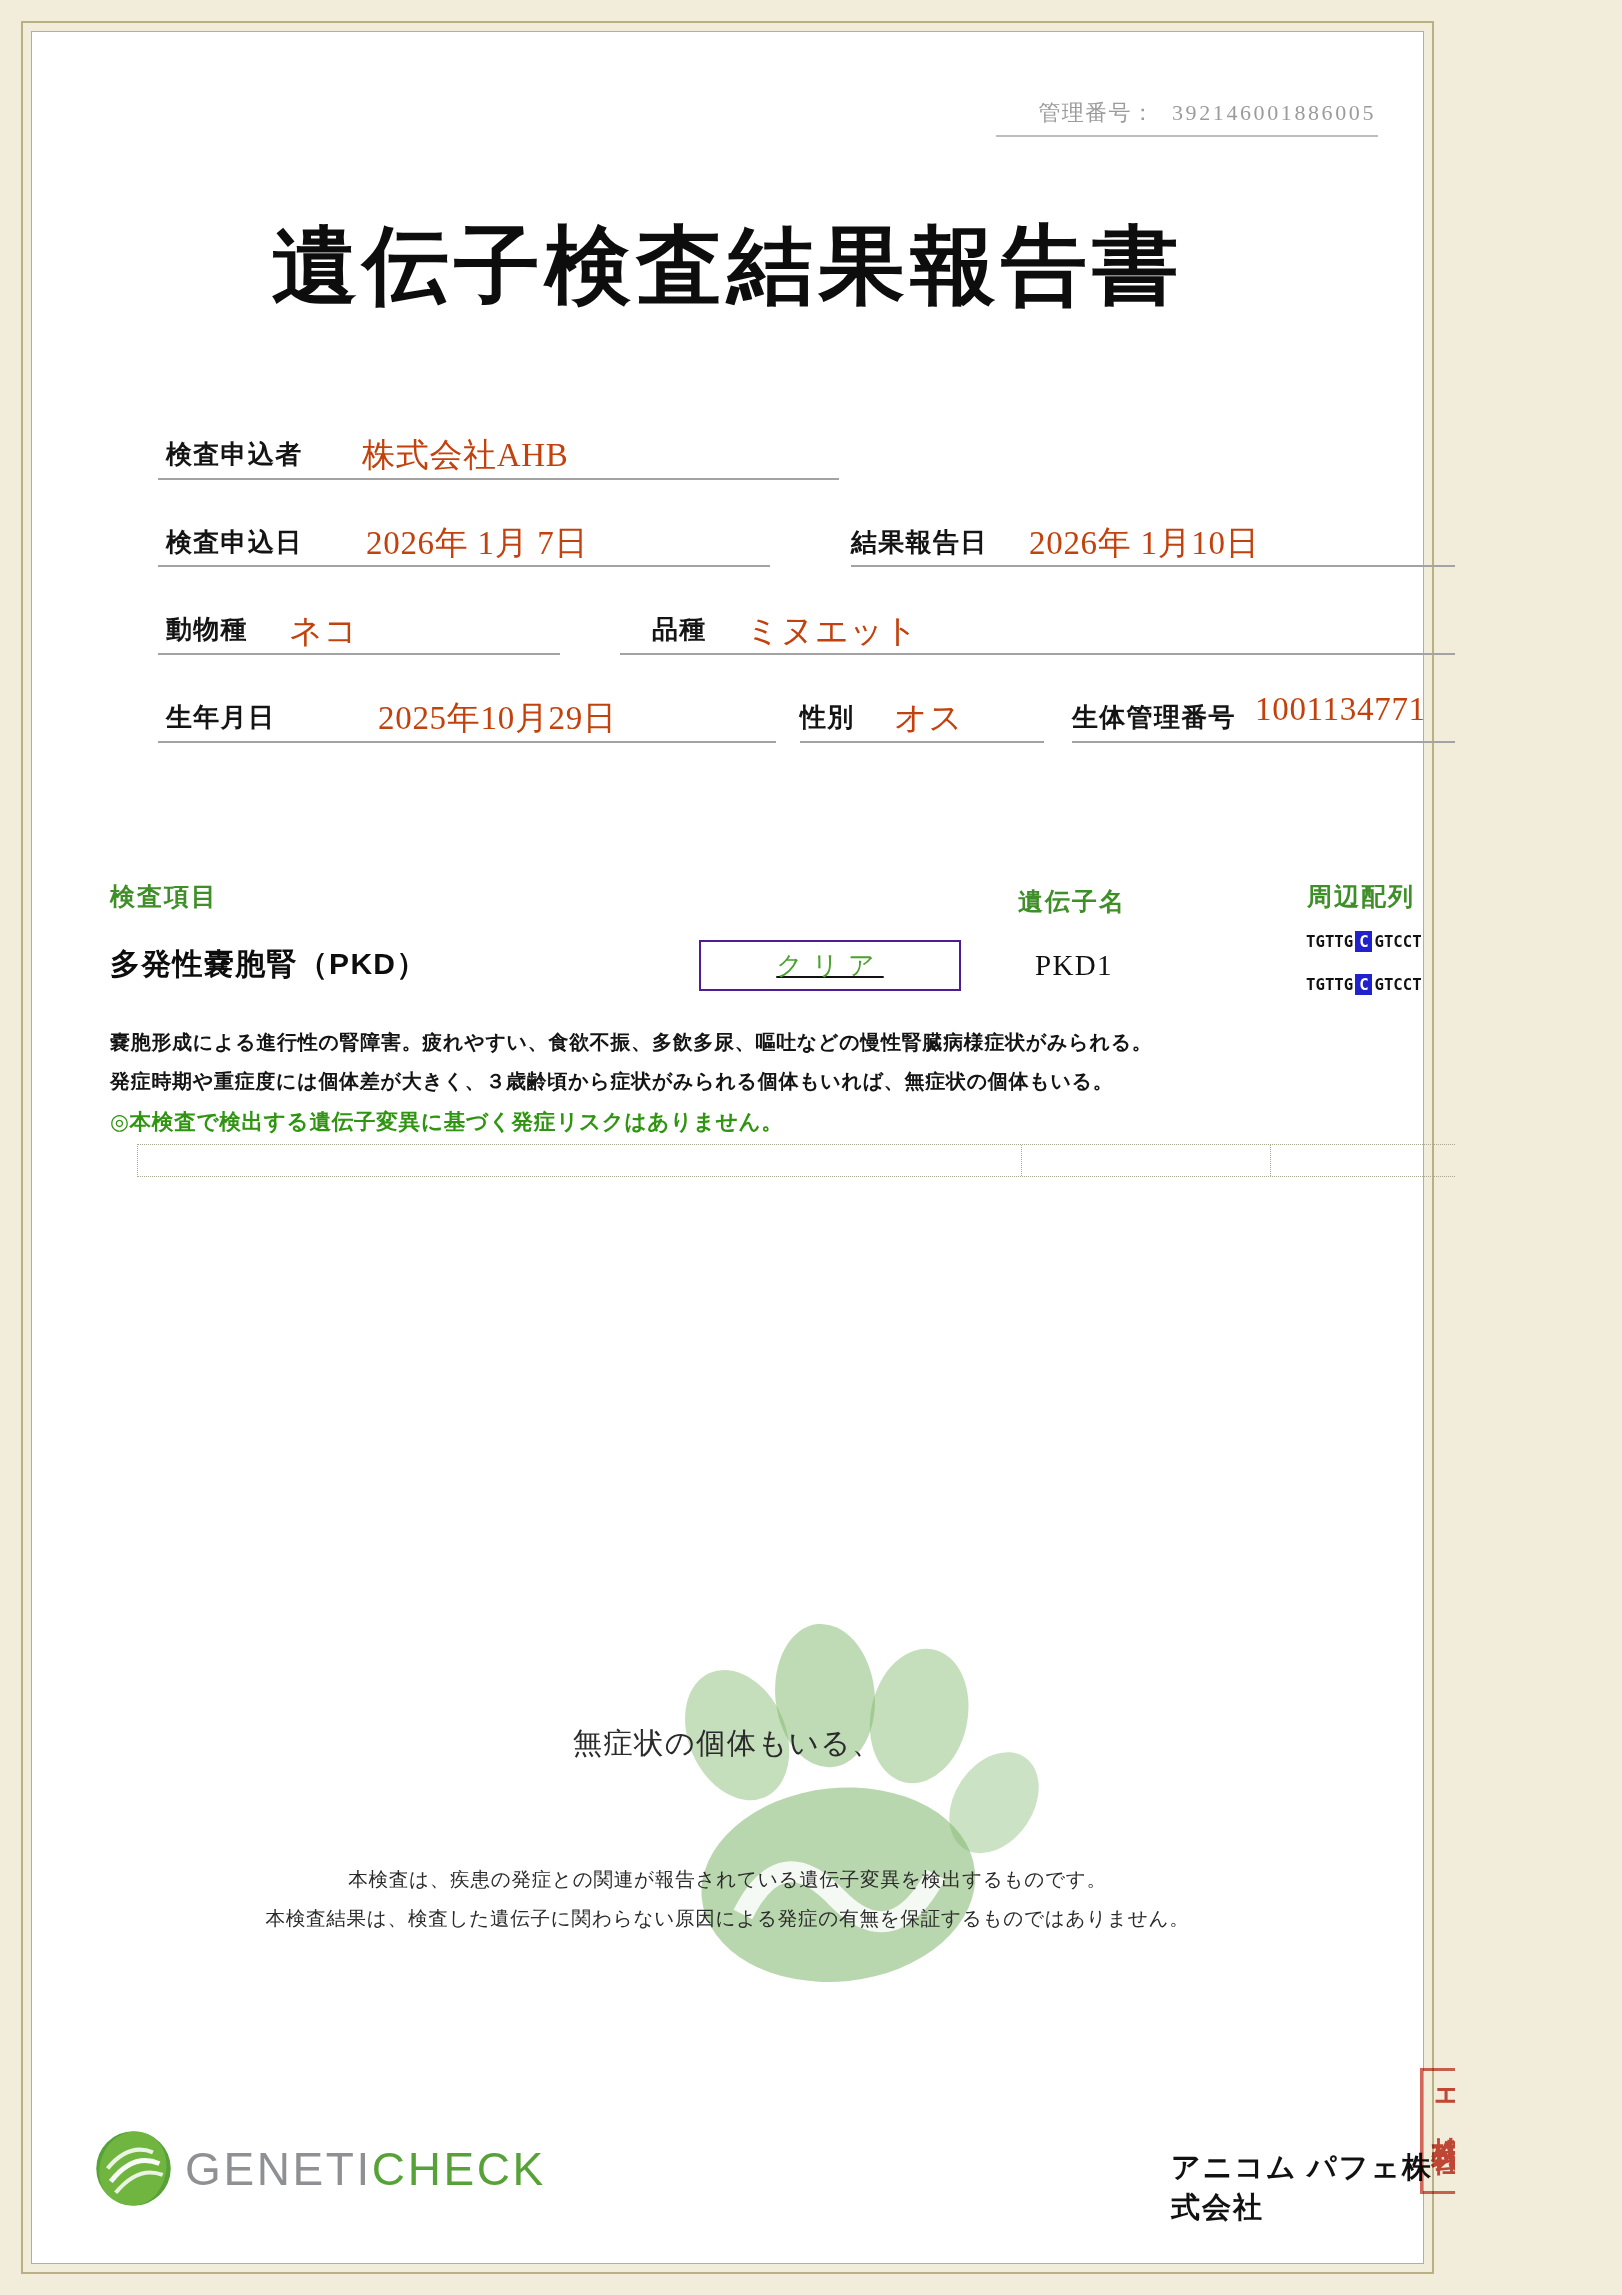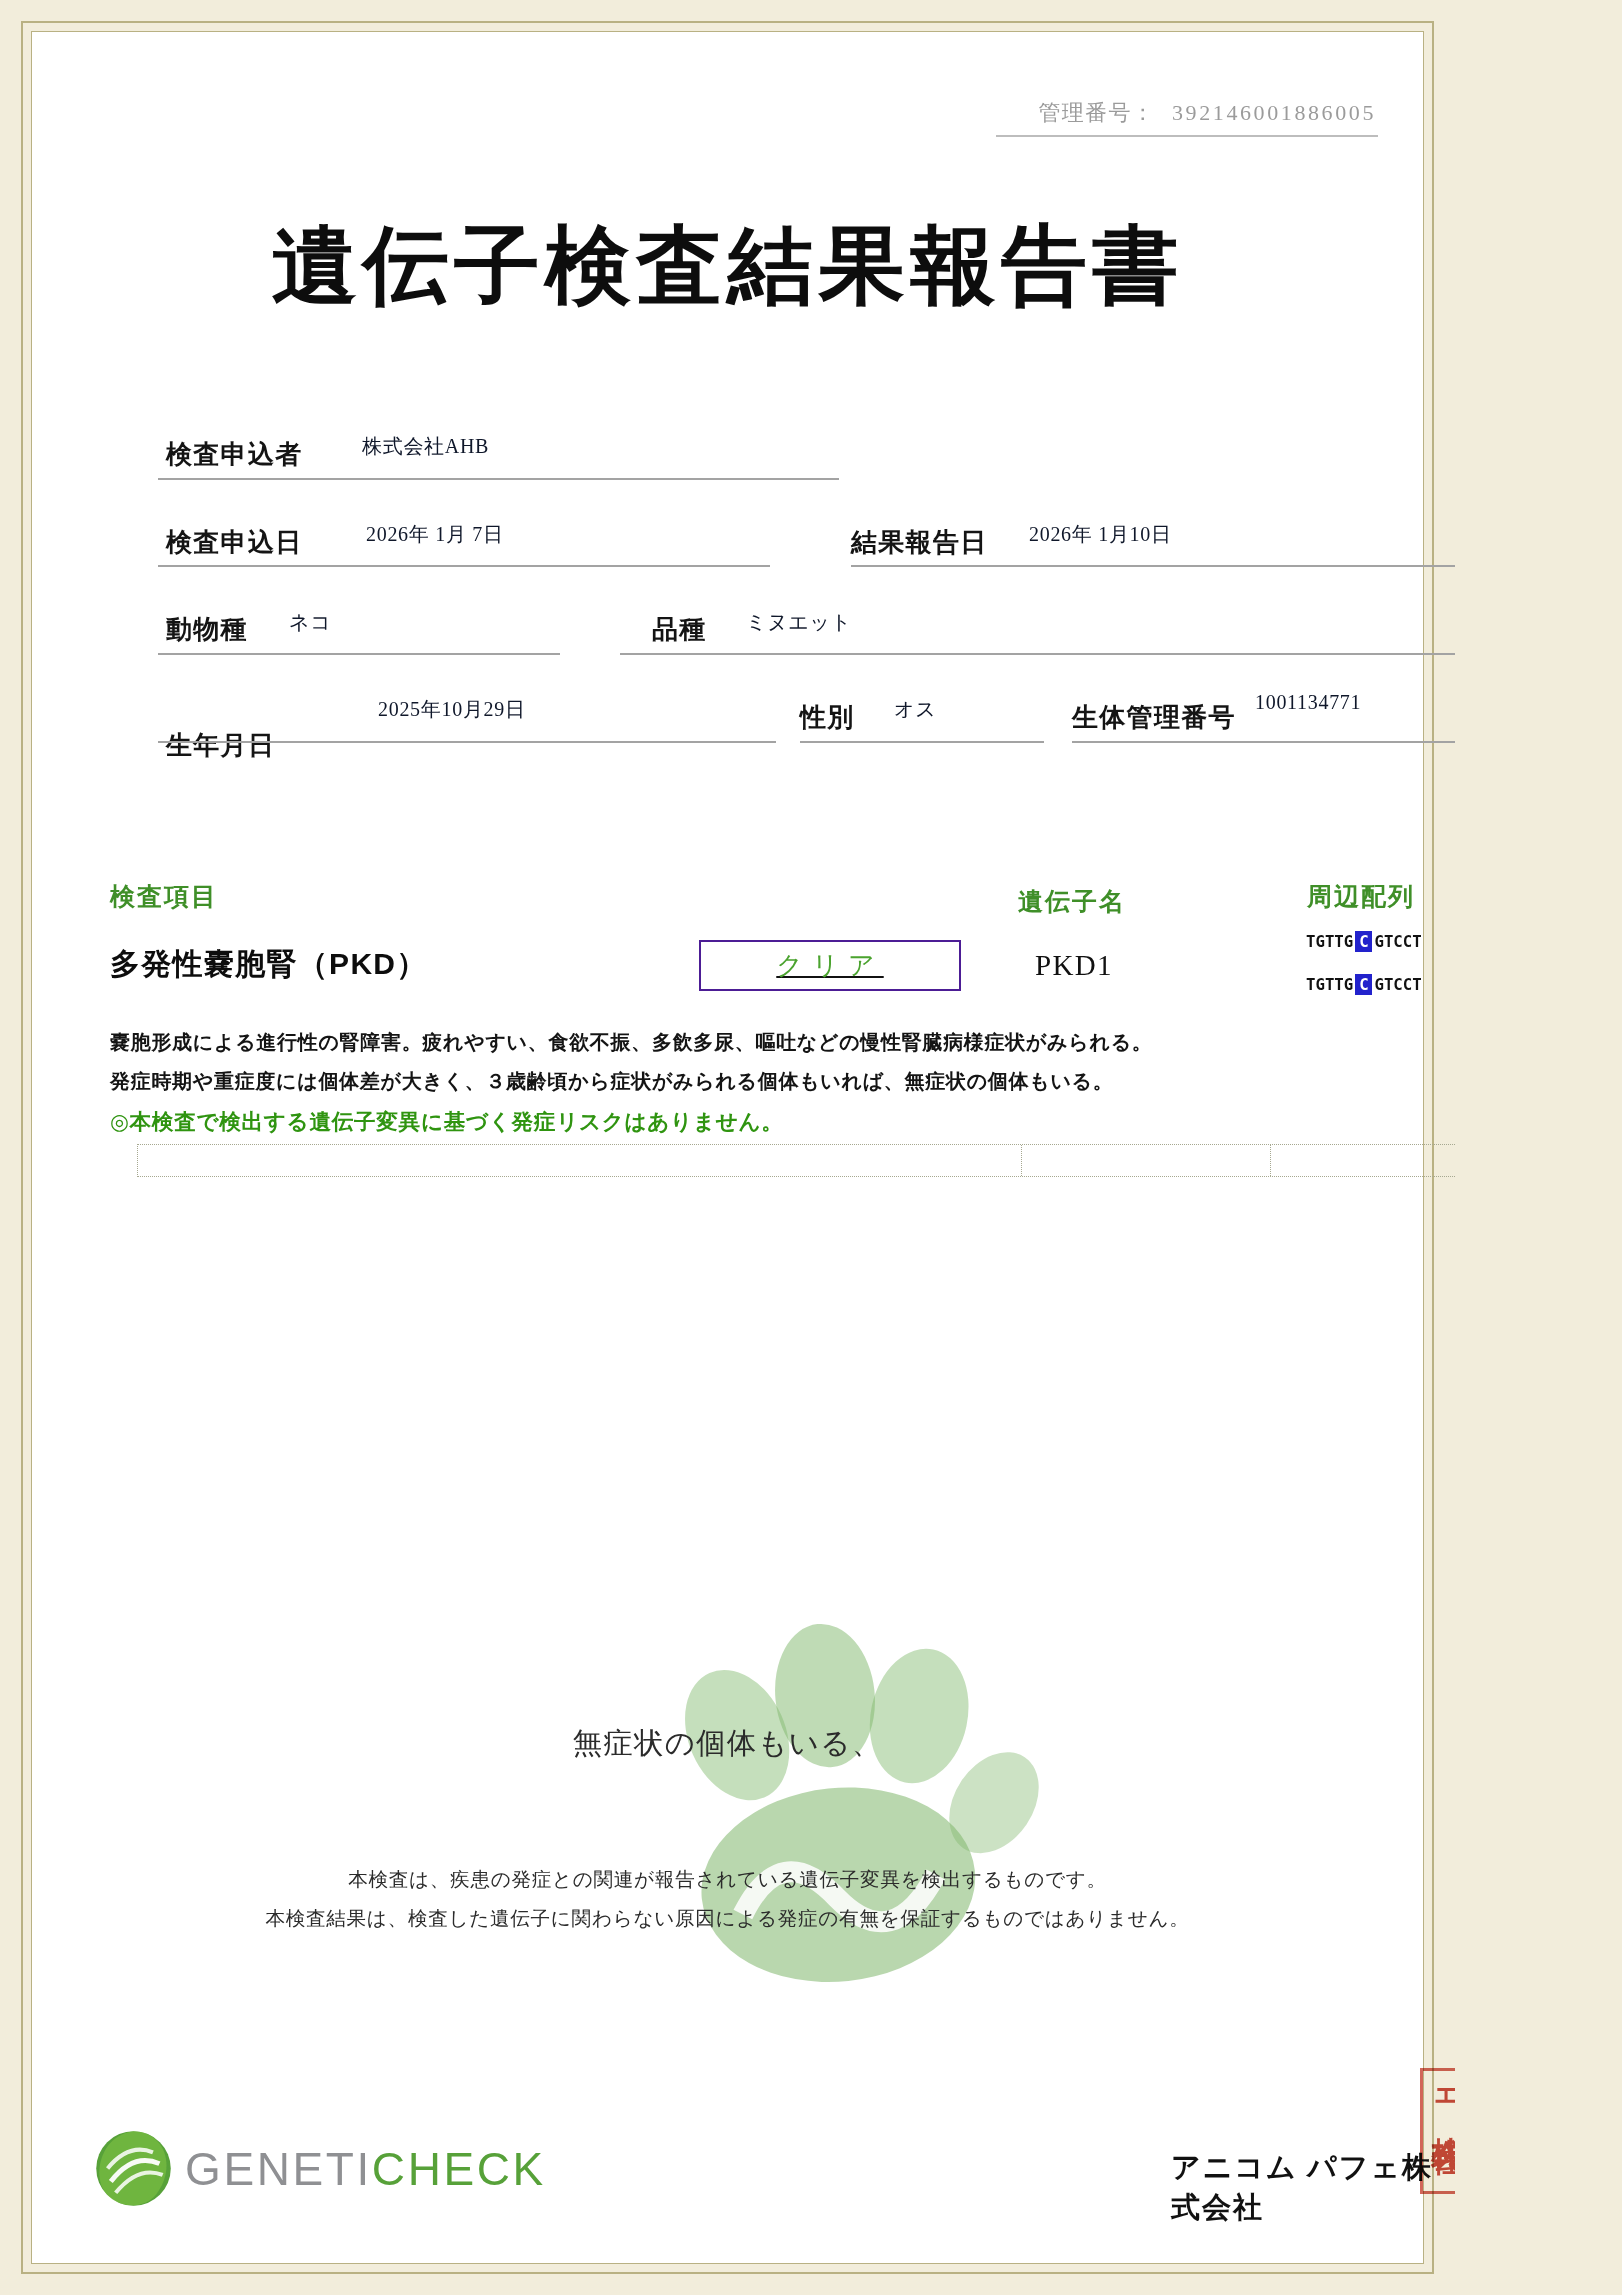--- a/index.html
+++ b/index.html
@@ -13,21 +13,21 @@
   
   .mgmt { top:98px; right:79px; font-size:22px; color:#9b9b9b; letter-spacing:1.3px; }
   .mgmt .num { margin-left:17px; letter-spacing:2.6px; }
   .mgmt-line { top:135px; right:77px; width:382px; height:2px; background:#bdbdbd; }
 
   
   .title { top:208px; left:0; width:100%; text-align:center; font-size:86px; font-weight:700; letter-spacing:5.2px; color:#0d0d0d; }
 
   
   .flabel { font-size:26px; font-weight:700; color:#141414; letter-spacing:1.3px; }
-  .fvalue { font-size:20px; color:#0f172a; letter-spacing:0.7px; }
+  .fvalue { font-size:33px; color:#c2410c; letter-spacing:0.7px; }
   .uline { height:2px; background:#a3a3a3; }
 
   
   .ghead { font-size:25px; font-weight:700; color:#3f8f28; letter-spacing:2px; }
   .item-name { font-size:30px; font-weight:700; color:#0d0d0d; font-family:"Liberation Sans","DejaVu Sans",sans-serif; letter-spacing:1.3px; }
   .clear-box { width:262px; height:51px; border:2px solid #4c1d95; display:flex; align-items:center; justify-content:center;text-decoration:underline; }
   .clear-box span { font-size:26px; color:#4ba32f; letter-spacing:9.2px; font-family:"Liberation Sans","DejaVu Sans",sans-serif; }
   .gene { font-size:29px; letter-spacing:1.3px; }
   .seq { font-family:"DejaVu Sans Mono",monospace; font-size:15.7px; font-weight:700; color:#111; }
   .seq .seq-var { background:#2222cc; color:#ffffff; padding:0.7px 3.9px; margin:0 2px; }
@@ -76,21 +76,21 @@
   <div class="abs fvalue" style="left:1029px; top:521px;">2026年 1月10日</div>
   <div class="abs uline" style="left:851px; top:565px; width:648px;"></div>
 
   <div class="abs flabel" style="left:166px; top:612px;">動物種</div>
   <div class="abs fvalue" style="left:289px; top:609px;">ネコ</div>
   <div class="abs uline" style="left:158px; top:653px; width:402px;"></div>
   <div class="abs flabel" style="left:652px; top:612px;">品種</div>
   <div class="abs fvalue" style="left:746px; top:609px;">ミヌエット</div>
   <div class="abs uline" style="left:620px; top:653px; width:878px;"></div>
 
-  <div class="abs flabel" style="left:166px; top:700px;margin-top:28px;">生年月日</div>
+  <div class="abs flabel" style="left:166px; top:700px;">生年月日</div>
   <div class="abs fvalue" style="left:378px; top:696px;">2025年10月29日</div>
   <div class="abs uline" style="left:158px; top:741px; width:618px;"></div>
   <div class="abs flabel" style="left:800px; top:700px;">性別</div>
   <div class="abs fvalue" style="left:894px; top:696px;">オス</div>
   <div class="abs uline" style="left:800px; top:741px; width:244px;"></div>
   <div class="abs flabel" style="left:1072px; top:700px;">生体管理番号</div>
   <div class="abs fvalue" style="left:1255px; top:691px;">1001134771</div>
   <div class="abs uline" style="left:1072px; top:741px; width:427px;"></div>
 
   <div class="abs ghead" style="left:110px; top:880px;">検査項目</div>

